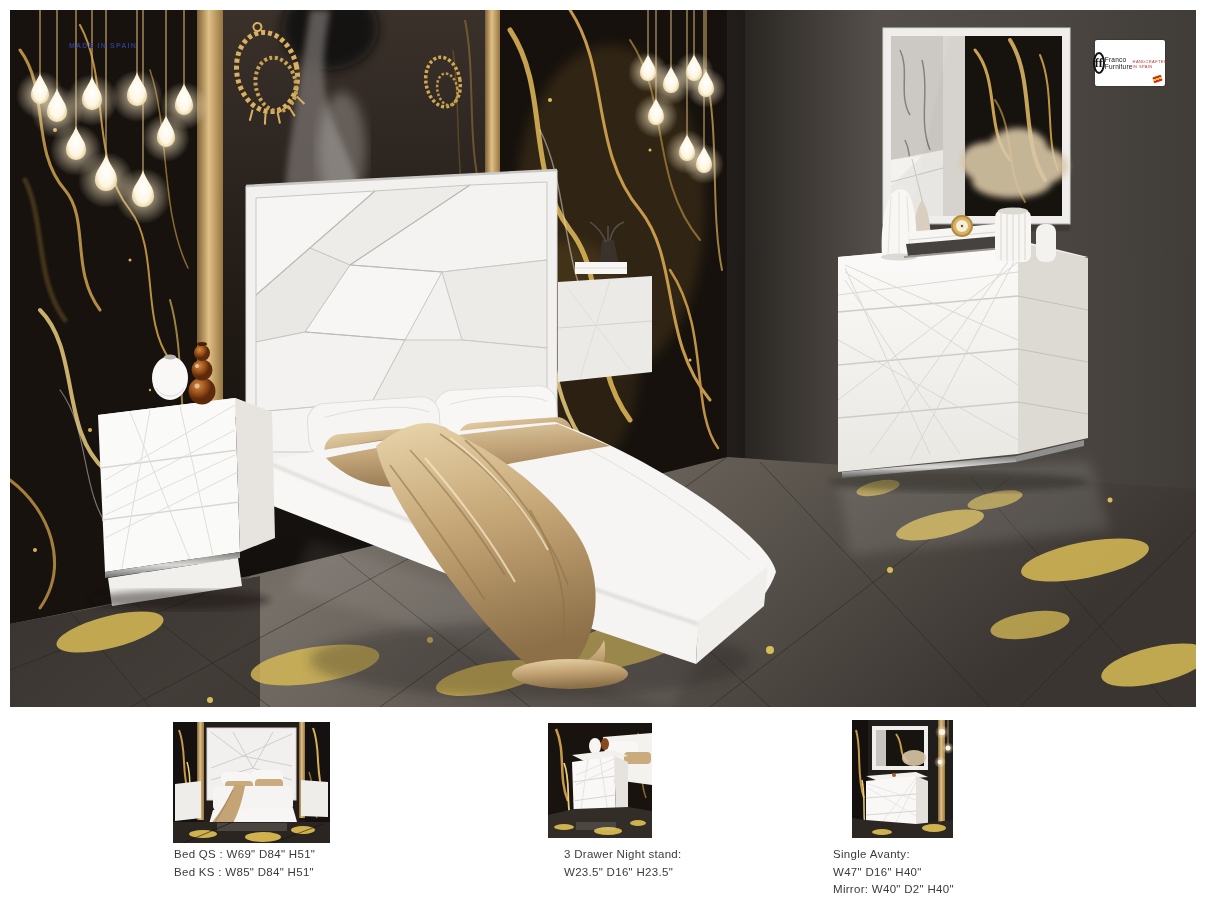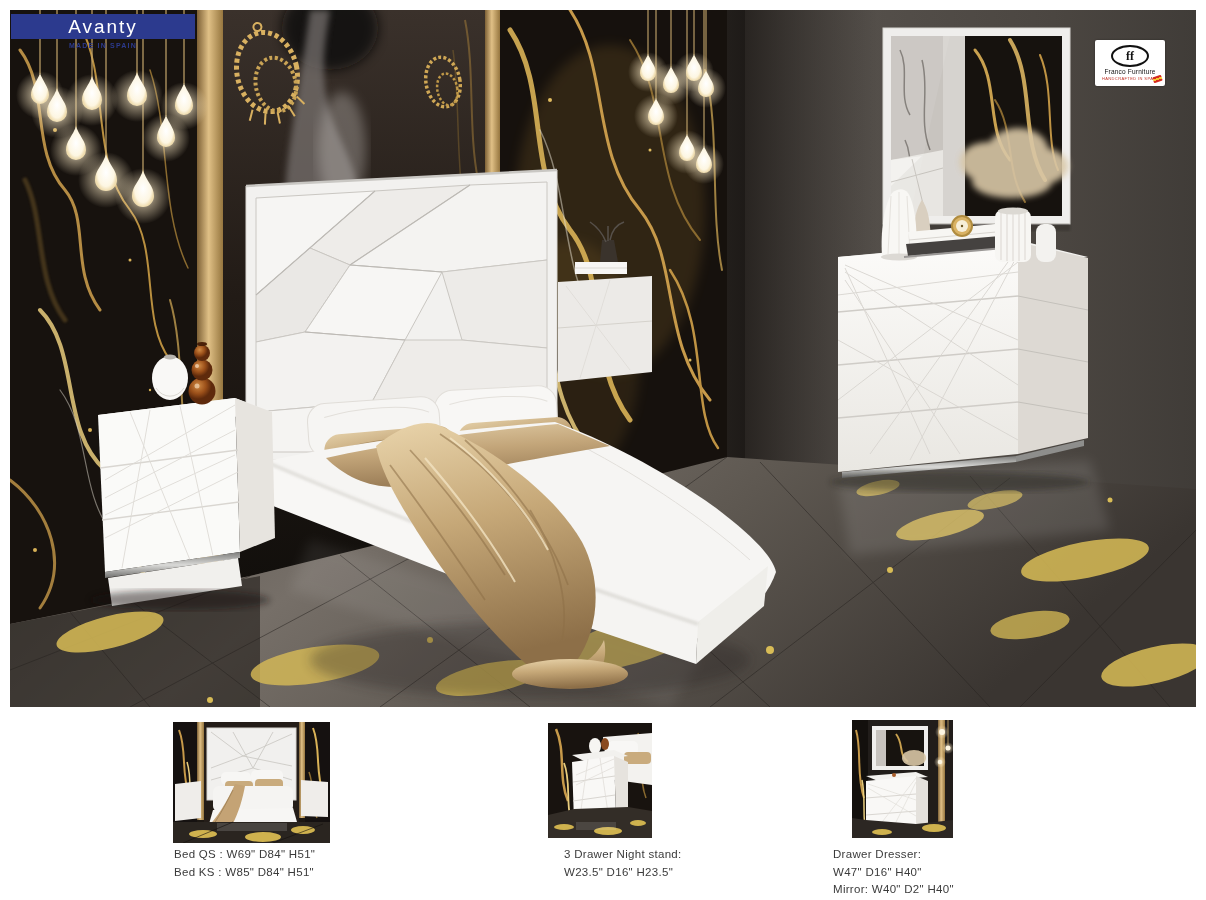--- a/index.html
+++ b/index.html
@@ -6,21 +6,21 @@
   .page{position:relative;width:1206px;height:900px;background:#fff;overflow:hidden;
         font-family:"Liberation Sans",sans-serif;}
   .photo{position:absolute;left:10px;top:10px;width:1186px;height:697px;overflow:hidden;}
   .photo svg{display:block;}
   .banner{position:absolute;left:11px;top:14px;width:184px;height:25px;
           background:var(--banner,#2c3a8e);color:#fff;text-align:center;
           font-size:19px;line-height:25px;letter-spacing:2px;font-weight:400;}
   .made-in{position:absolute;left:11px;top:42px;width:184px;text-align:center;
            color:var(--banner,#2c3a8e);font-size:7px;font-weight:bold;letter-spacing:1.2px;}
   .logo{position:absolute;left:1095px;top:40px;width:70px;height:46px;background:#fff;
-        border-radius:2px;display:flex;flex-direction:column;align-items:center;
+        border-radius:2px;display:flex;flex-direction:row;align-items:center;
         justify-content:center;box-shadow:0 0 2px rgba(0,0,0,.4);}
   .logo-oval{width:34px;height:18px;border:2.5px solid #111;border-radius:50%;
              display:flex;align-items:center;justify-content:center;
              font-family:"Liberation Serif",serif;font-weight:bold;font-size:12px;
              color:#111;line-height:1;margin-bottom:1px;}
   .logo-name{font-size:6.5px;color:#111;letter-spacing:0.2px;}
   .logo-tagline{font-size:4px;color:var(--brand-red,#c03226);letter-spacing:0.4px;margin-top:1px;}
   .logo-flag{position:absolute;right:3px;bottom:4px;width:9px;height:6px;
              background:linear-gradient(180deg,#d42a1e 0 33%,#f4c javas430 33% 66%,#d42a1e 66% 100%);
              background:linear-gradient(180deg,#d42a1e 0 33%,#f4c430 33% 66%,#d42a1e 66% 100%);
@@ -506,23 +506,20 @@
         <path d="M684,44 C687,52 692,56 692,63 A8,8 0 1 1 676,63 C676,56 681,52 684,44 Z"></path>
         <path d="M696,60 C699,68 704,72 704,79 A8,8 0 1 1 688,79 C688,72 693,68 696,60 Z"></path>
         <path d="M646,88 C649,96 654,100 654,107 A8,8 0 1 1 638,107 C638,100 643,96 646,88 Z"></path>
         <path d="M677,124 C680,132 685,136 685,143 A8,8 0 1 1 669,143 C669,136 674,132 677,124 Z"></path>
         <path d="M694,136 C697,144 702,148 702,155 A8,8 0 1 1 686,155 C686,148 691,144 694,136 Z"></path>
       </g>
     </g>
   </svg>
   </div>
 
-  <div class="banner">
-    <span>Avanty</span>
-  </div>
   <div class="made-in">MADE IN SPAIN</div>
 
   <div class="logo">
     <div class="logo-oval">
       <span>ff</span>
     </div>
     <div class="logo-name">Franco Furniture</div>
     <div class="logo-tagline">HANDCRAFTED IN SPAIN</div>
     <div class="logo-flag"></div>
   </div>
@@ -653,18 +650,18 @@
 
   <div class="caption" style="left:174px;top:846px;">
     <div>Bed QS : W69" D84" H51"</div>
     <div>Bed KS : W85" D84" H51"</div>
   </div>
   <div class="caption" style="left:564px;top:846px;">
     <div>3 Drawer Night stand:</div>
     <div>W23.5" D16" H23.5"</div>
   </div>
   <div class="caption" style="left:833px;top:846px;">
-    <div>Drawer Dresser:</div>
+    <div>Single Avanty:</div>
     <div>W47" D16" H40"</div>
     <div>Mirror: W40" D2" H40"</div>
   </div>
 
 </div>
 
 </body></html>

